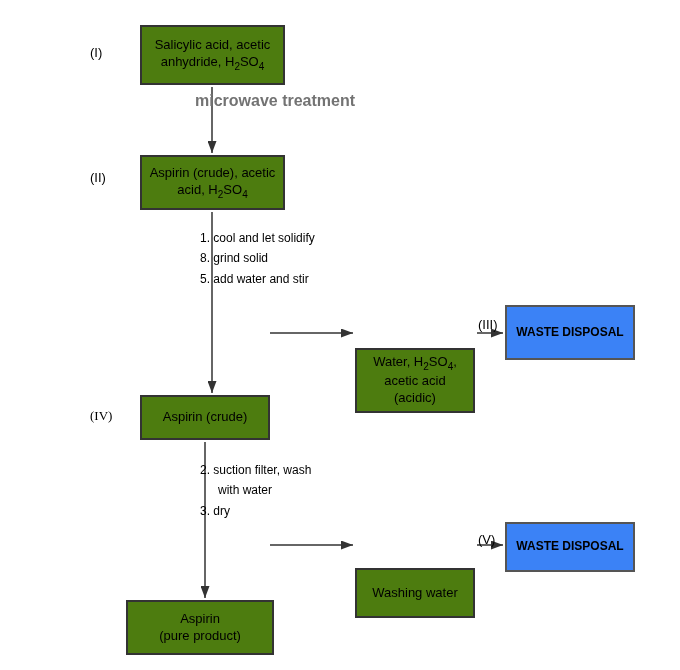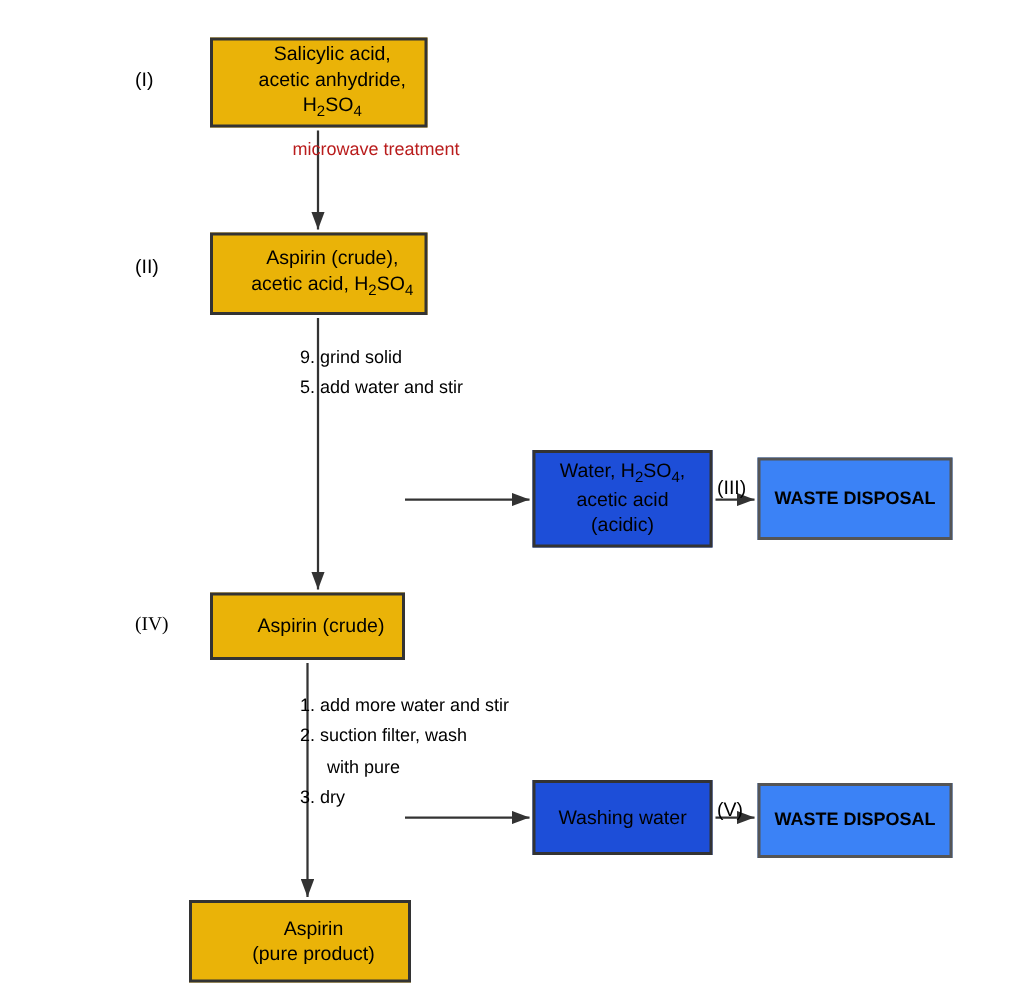--- a/index.html
+++ b/index.html
@@ -23,29 +23,29 @@
       border: 2px solid #333;
       display: flex;
       align-items: center;
       justify-content: center;
       text-align: center;
       font-size: 13px;
       line-height: 1.3;
       padding: 5px;
     }
     .green-node {
-      background-color: #eab308;
+      background-color: #4d7c0f;
       border-color: #333;
       color: #000;
-      padding-left: 23px;
     }
     .red-node {
-      background-color: #1d4ed8;
+      background-color: #4d7c0f;
       border-color: #333;
       color: #000;
+      margin-top: 48px;
     }
     .gray-node {
       background-color: #3b82f6;
       border-color: #555;
       color: #000;
       font-weight: bold;
       font-size: 12px;
     }
     .label-text {
       position: absolute;
@@ -58,23 +58,23 @@
       color: #000;
     }
     .arrow-svg {
       position: absolute;
       top: 0; left: 0;
       width: 100%;
       height: 100%;
       pointer-events: none;
     }
     .green-text {
-      color: #b91c1c;
-      font-weight: normal;
-      font-size: 12px;
+      color: #737373;
+      font-weight: bold;
+      font-size: 16px;
     }
     sub { font-size: 10px; vertical-align: sub; }
   </style>
 </head>
 <body>
 
 <div class="diagram">
   <svg class="arrow-svg">
 
     <defs>
@@ -111,40 +111,40 @@
     <span>Salicylic acid, acetic anhydride, H<sub>2</sub>SO<sub>4</sub></span>
   </div>
 
   <div class="label-text green-text" style="left:110px; top:82px;">microwave treatment</div>
 
   <div class="node green-node" style="left:55px; top:145px; width:145px; height:55px;">
     <span>Aspirin (crude), acetic acid, H<sub>2</sub>SO<sub>4</sub></span>
   </div>
 
   <div class="label-text" style="left:115px; top:218px; line-height:1.7;">
-    <div>9. grind solid</div>
+    <div>1. cool and let solidify</div>
+    <div>8. grind solid</div>
     <div>5. add water and stir</div>
   </div>
 
   <div class="node red-node" style="left:270px; top:290px; width:120px; height:65px;">
     <span>Water, H<sub>2</sub>SO<sub>4</sub>,<br>acetic acid<br>(acidic)</span>
   </div>
 
   <div class="node gray-node" style="left:420px; top:295px; width:130px; height:55px;">
     <span>WASTE DISPOSAL</span>
   </div>
 
   <div class="node green-node" style="left:55px; top:385px; width:130px; height:45px;">
     <span>Aspirin (crude)</span>
   </div>
 
   <div class="label-text" style="left:115px; top:450px; line-height:1.7;">
-    <div>1. add more water and stir</div>
     <div>2. suction filter, wash</div>
-    <div style="padding-left:18px;">with pure</div>
+    <div style="padding-left:18px;">with water</div>
     <div>3. dry</div>
   </div>
 
   <div class="node red-node" style="left:270px; top:510px; width:120px; height:50px;">
     <span>Washing water</span>
   </div>
 
   <div class="node gray-node" style="left:420px; top:512px; width:130px; height:50px;">
     <span>WASTE DISPOSAL</span>
   </div>

